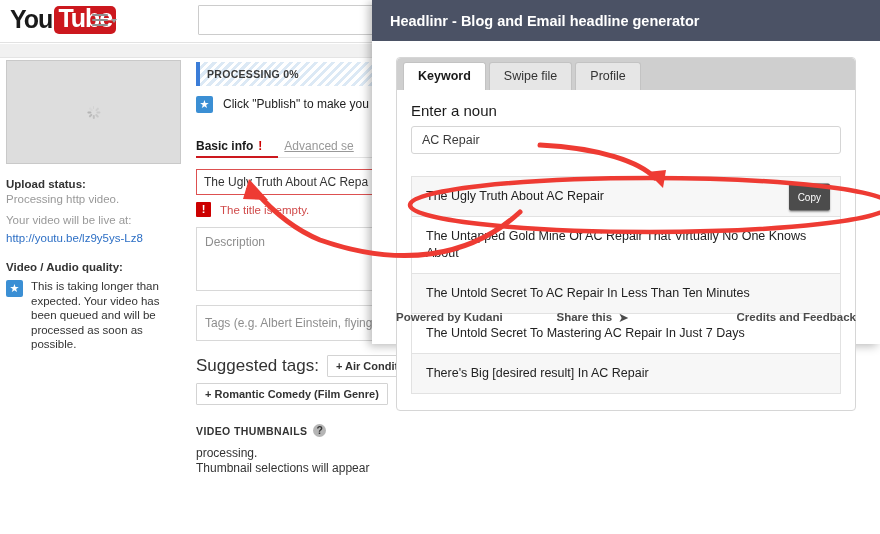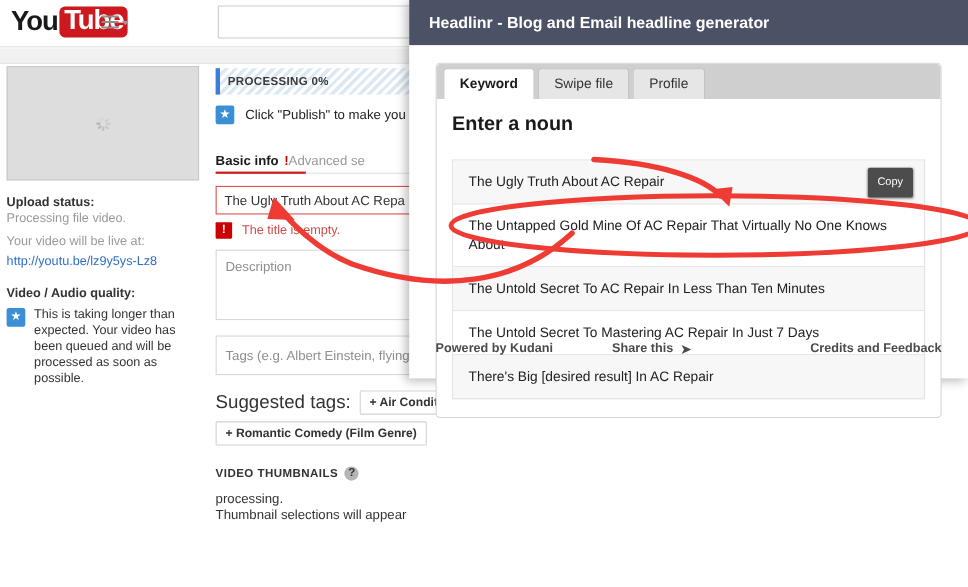--- a/index.html
+++ b/index.html
@@ -80,21 +80,21 @@
     border-left:4px solid #3b7dd8; display:flex; align-items:center;
   }
   .proc-bar span { font-size:10.5px; font-weight:bold; color:#3a3a3a; letter-spacing:.3px; padding-left:7px; }
   .publish-row { display:flex; align-items:center; margin-top:9px; }
   .publish-row .blue-star { margin-right:10px; }
   .publish-row .ptxt { font-size:12px; color:#222; white-space:nowrap; }
 
   .tabs-row { display:flex; align-items:flex-end; margin-top:14px; position:relative; height:26px; }
   .tab-basic { font-size:12px; font-weight:bold; color:#1a1a1a; }
   .tab-bang { color:#cc0000; font-weight:bold; font-size:12px; margin-left:5px; }
-  .tab-adv { font-size:12px; color:#999; white-space:nowrap; }
+  .tab-adv { font-size:12px; color:#999; margin-left:22px; white-space:nowrap;text-decoration:underline; }
   .tab-underline { position:absolute; left:0; bottom:-5px; width:82px; height:2.5px; background:#cc181e; }
   .tabs-baseline { position:absolute; left:0; bottom:-5px; width:188px; height:1px; background:#e2e2e2; }
 
   .title-input {
     margin-top:16px; width:188px; height:26px; border:1px solid #dd5050; background:#fff;
     display:flex; align-items:center; padding-left:7px;
     font-size:12px; color:#333; white-space:nowrap; overflow:hidden;
   }
   .err-row { display:flex; align-items:center; margin-top:7px; }
   .err-badge {
@@ -145,21 +145,21 @@
   .tabs-panel { border:1px solid #d6d6d6; border-radius:4px; background:#fff; }
   .tabs-strip { background:#cfcfcf; height:32px; display:flex; align-items:flex-end; padding:0 0 0 6px; border-radius:4px 4px 0 0;}
   .htab {
     font-size:12.5px; color:#333; padding:6px 14px 7px 14px; background:#e6e6e6;
     border:1px solid #c3c3c3; border-bottom:none; border-radius:3px 3px 0 0; margin-right:3px;
     line-height:14px;
   }
   .htab.active { background:#fff; font-weight:bold; border-color:#c3c3c3; color:#1a1a1a; }
 
   .panel-inner { padding:12px 14px 16px 14px; }
-  .noun-label { font-size:18px; font-weight:bold; color:#1a1a1a; margin-bottom:7px; }
+  .noun-label { font-size:15px; font-weight:normal; color:#1a1a1a; margin-bottom:7px; }
   .noun-input {
     width:100%; height:28px; border:1px solid #d5d5d5; border-radius:3px; background:#fff;
     display:flex; align-items:center; padding-left:10px; font-size:12.5px; color:#3a3a3a;
   }
 
   .results { margin-top:22px; border:1px solid #e2e2e2; border-bottom:none; }
   .result-item {
     position:relative; padding:11px 14px; font-size:12.5px; color:#222; line-height:17px;
     border-bottom:1px solid #e2e2e2; background:#fff;
   }
@@ -217,21 +217,21 @@
           <i style="transform:rotate(135deg);opacity:.55"></i>
           <i style="transform:rotate(180deg);opacity:.7"></i>
           <i style="transform:rotate(225deg);opacity:.85"></i>
           <i style="transform:rotate(270deg);opacity:1"></i>
           <i style="transform:rotate(315deg);opacity:.15"></i>
         </div>
       </div>
 
       <div class="left-text">
         <div class="lt-head">Upload status:</div>
-        <div class="lt-grey">Processing file video.</div>
+        <div class="lt-grey">Processing http video.</div>
         <div class="lt-grey" style="margin-top:6px;">Your video will be live at:</div>
         <a class="lt-link" href="#">http://youtu.be/lz9y5ys-Lz8</a>
         <div class="lt-gap"></div>
         <div class="lt-head">Video / Audio quality:</div>
         <div class="vq-row">
           <div class="blue-star">★</div>
           <div class="vq-text">This is taking longer than expected. Your video has been queued and will be processed as soon as possible.</div>
         </div>
       </div>
     </div>
@@ -296,20 +296,21 @@
       <div class="tabs-panel">
 
         <div class="tabs-strip">
           <div class="htab active">Keyword</div>
           <div class="htab">Swipe file</div>
           <div class="htab">Profile</div>
         </div>
 
         <div class="panel-inner">
           <div class="noun-label">Enter a noun</div>
+          <div class="noun-input" placeholder="Enter a noun">AC Repair</div>
 
           <div class="results">
 
             <div class="result-item alt with-copy">
               <span>The Ugly Truth About AC Repair</span>
               <span class="copy-btn">Copy</span>
             </div>
 
             <div class="result-item">
               <span>The Untapped Gold Mine Of AC Repair That Virtually No One Knows About</span>

